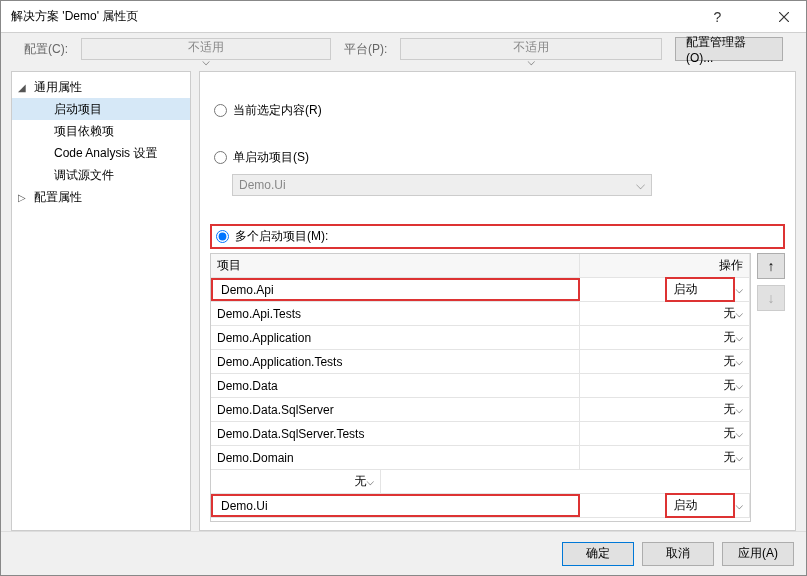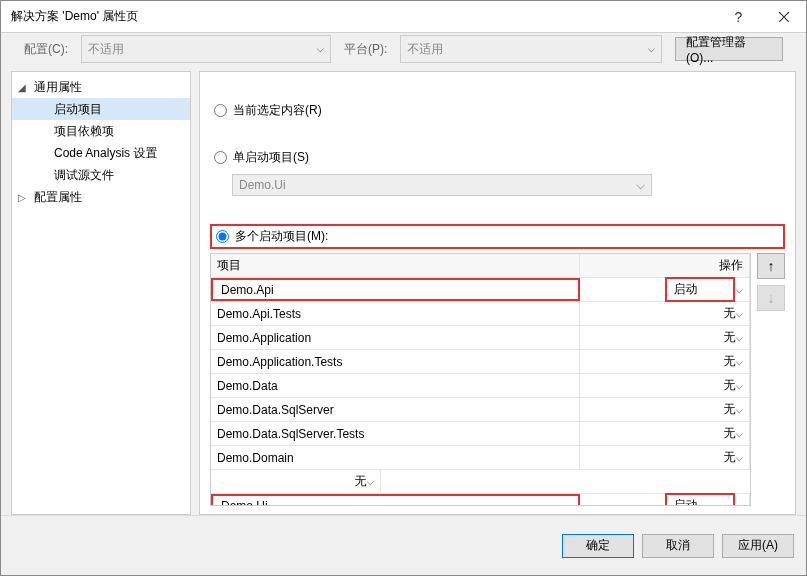--- a/index.html
+++ b/index.html
@@ -18,41 +18,42 @@
     background: #f0f0f0;
     display: flex; flex-direction: column;
     position: relative;
   }
   .titlebar {
     height: 32px;
     background: #fff;
     display: flex; align-items: center;
     padding-left: 10px;
     border-bottom: 1px solid #d0d0d0;
+    gap: 21px;
   }
   .titlebar .title { flex: 1; font-size: 12px; }
   .titlebar .tbtn {
     width: 45px; height: 32px;
     display: flex; align-items: center; justify-content: center;
     font-size: 14px; color: #333;
   }
   .configrow {
     height: 32px;
     display: flex; align-items: center;
     padding: 0 23px;
     gap: 13px;
   }
   .configrow .lbl { font-size: 12px; color: #666; }
   .combo {
-    height: 28px;
+    height: 22px;
     border: 1px solid #ccc;
     background: #e8e8e8;
     display: flex; align-items: center; justify-content: space-between;
     padding: 0 6px;
-    font-size: 12px; color: #888;
+    font-size: 12px; color: #888; flex-direction: column;
   }
   .combo.disabled { background: #eee; }
   .combo .chev { font-size: 10px; color: #666; }
   .btn {
     height: 24px;
     border: 1px solid #adadad;
     background: #e1e1e1;
     padding: 0 10px;
     font-size: 12px;
     display: inline-flex; align-items: center; justify-content: center;
@@ -148,21 +149,21 @@
   }
   .iconbtn {
     width: 28px; height: 26px;
     border: 1px solid #adadad;
     background: #e1e1e1;
     display: flex; align-items: center; justify-content: center;
     font-size: 14px;
   }
   .iconbtn.disabled { color: #aaa; border-color: #ccc; }
   .footer {
-    height: 60px;
+    height: 44px;
     display: flex; align-items: center; justify-content: flex-end;
     padding: 8px 12px; gap: 8px;
     border-top: 1px solid #ddd;
     background: #f0f0f0;
   }
   .btn.primary { border-color: #0078d7; }
   .btn.default { width: 72px; }
 </style>
 </head>
 <body>

